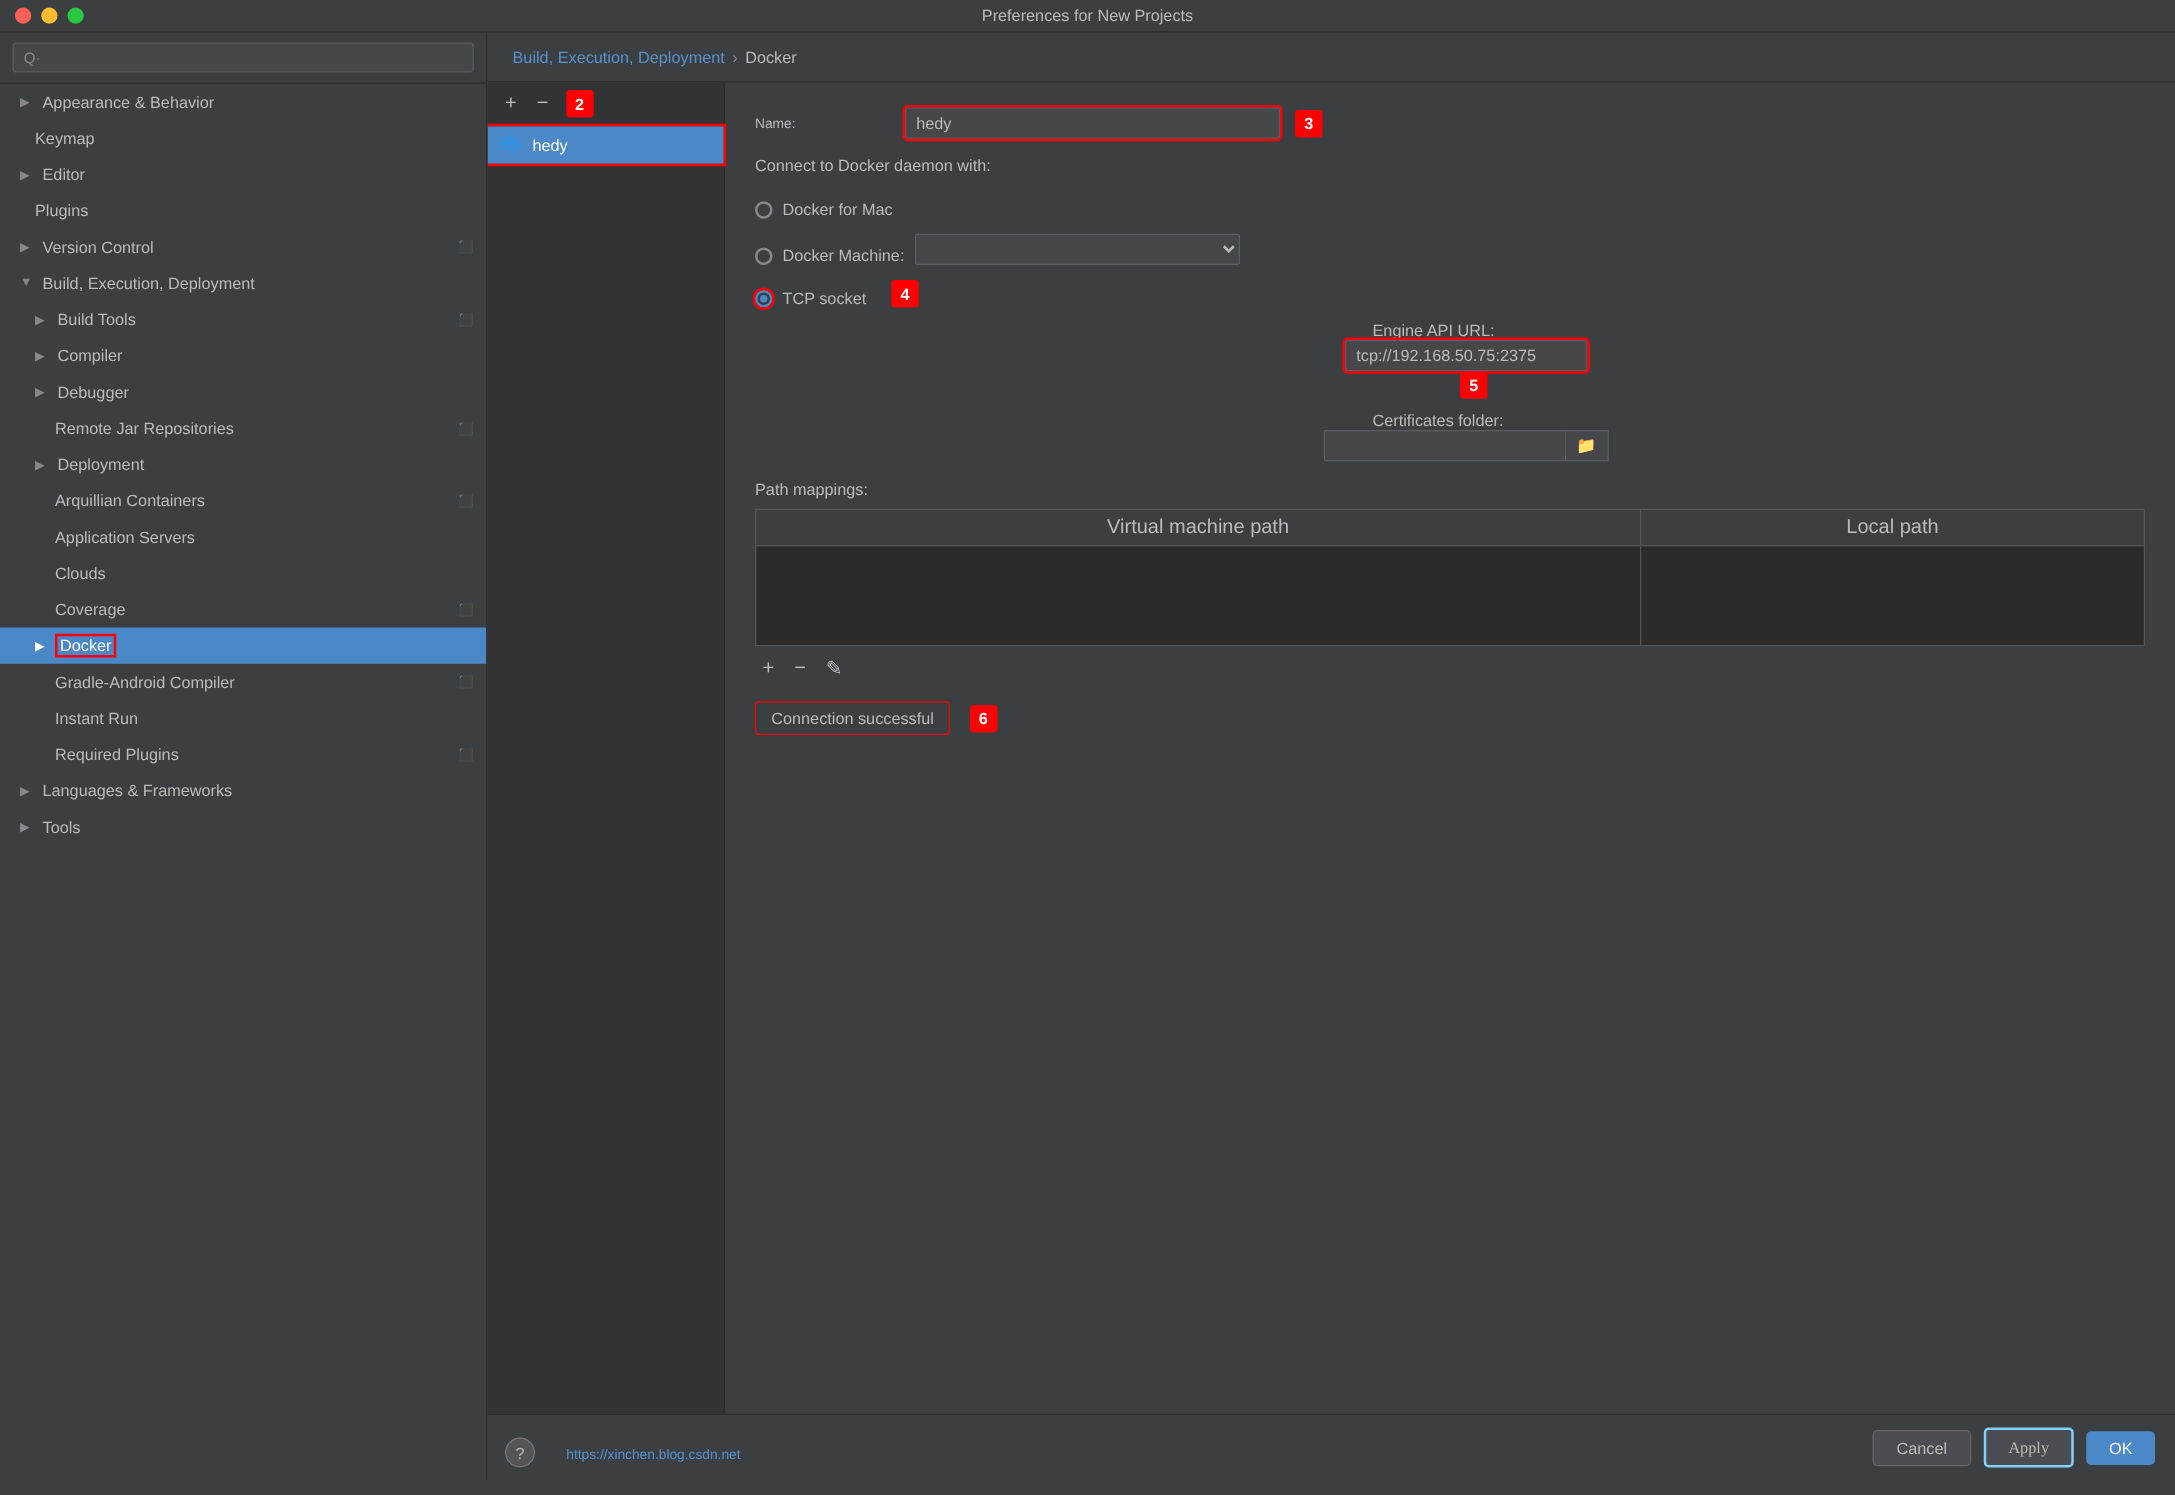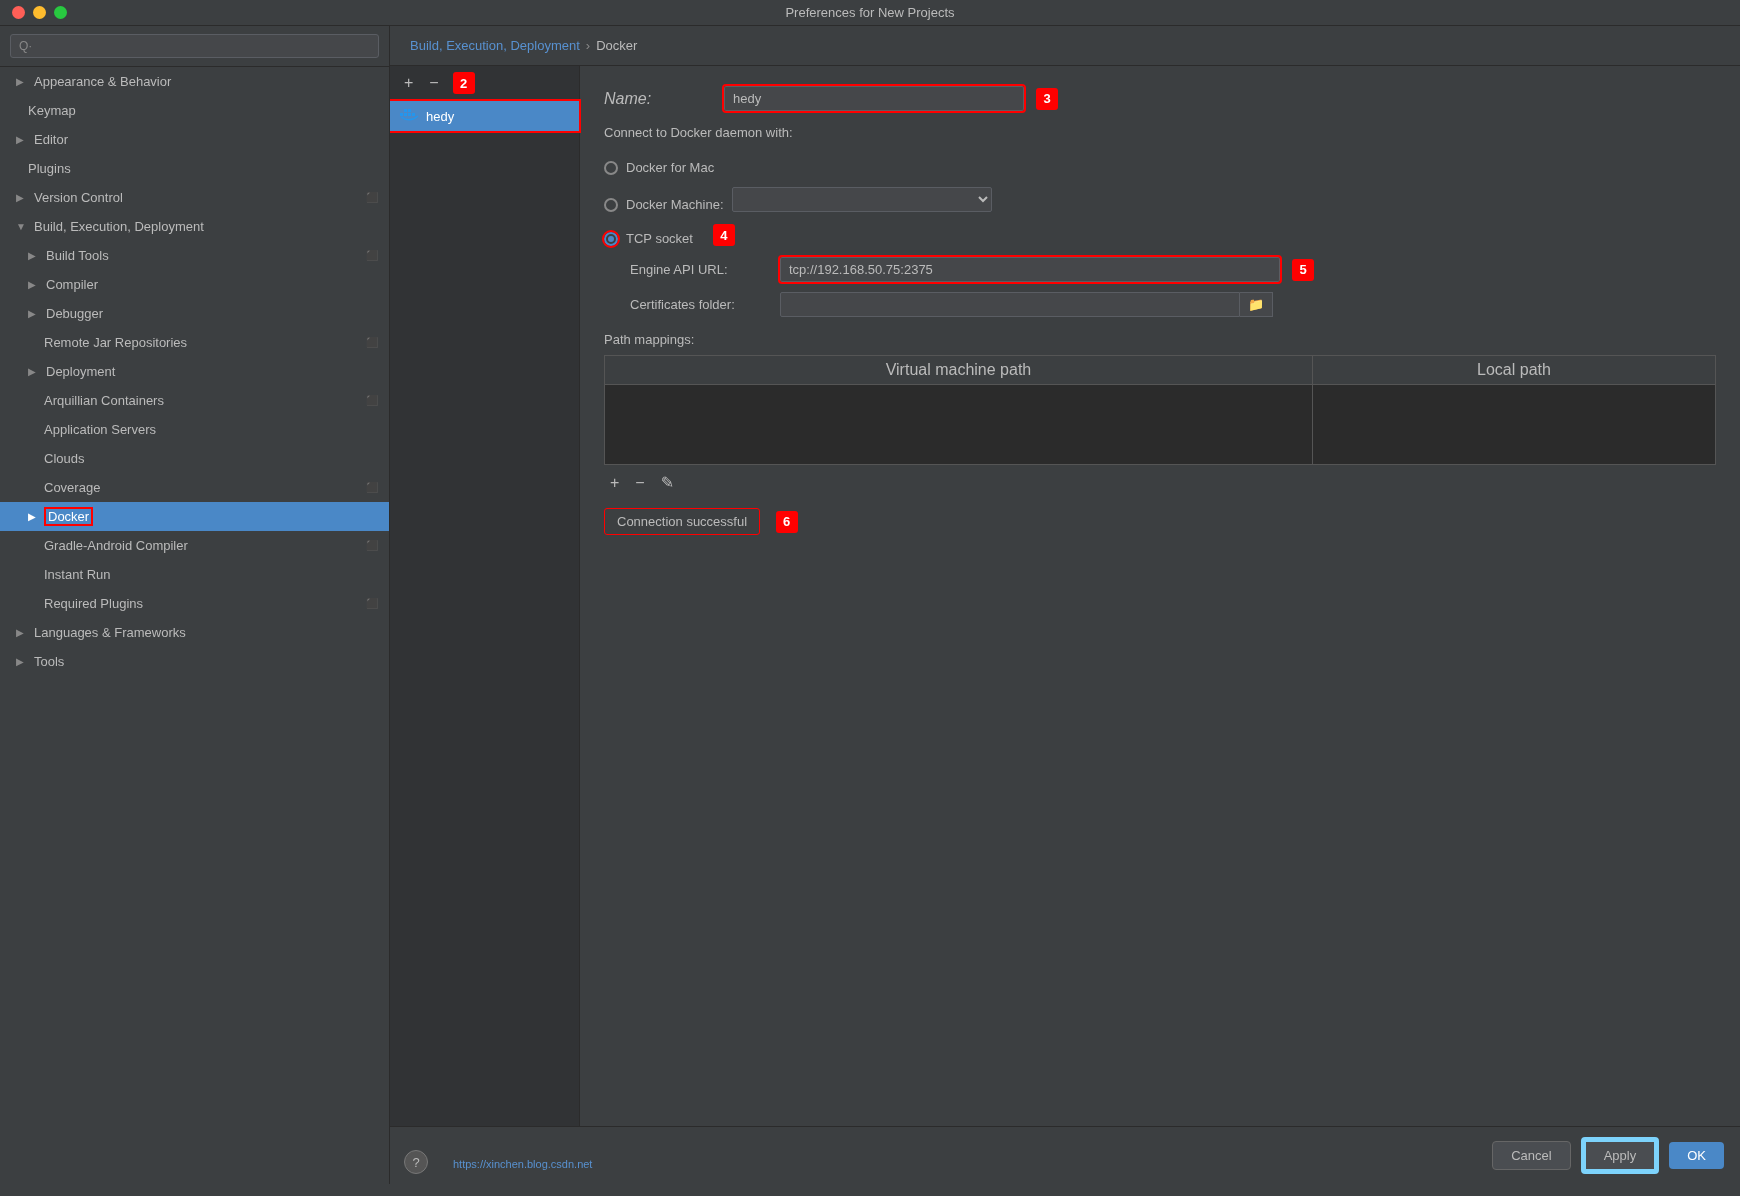--- a/index.html
+++ b/index.html
@@ -184,23 +184,22 @@
       overflow-y: auto;
     }
 
     .form-row {
       display: flex;
       align-items: center;
       margin-bottom: 14px;
     }
     .form-label {
       color: #bbbbbb;
-      font-size: 16px;
+      font-size: 11px;
       min-width: 120px;
-      font-style: italic;
     }
     .form-input {
       flex: 1;
       background: #45474a;
       border: 1px solid #5a5d63;
       color: #bbbbbb;
       padding: 4px 8px;
       font-size: 13px;
       outline: none;
       border-radius: 2px;
@@ -253,20 +252,21 @@
       max-width: 300px;
     }
 
     .indented-row {
       display: flex;
       align-items: center;
       padding: 5px 0;
       padding-left: 26px;
       font-size: 13px;
       color: #bbbbbb;
+      flex-direction: column;
     }
     .indented-label {
       min-width: 150px;
     }
     .indented-input {
       flex: 1;
       background: #45474a;
       border: 1px solid #5a5d63;
       color: #bbbbbb;
       padding: 4px 8px;
@@ -371,21 +371,22 @@
       border: none;
     }
     .btn-cancel {
       background: #4a4d51;
       color: #bbbbbb;
       border: 1px solid #666;
     }
     .btn-apply {
       background: #4a4d51;
       color: #bbbbbb;
-      border: 5px solid #7dd3fc;
+      border: 2px solid #7dd3fc;
+      font-family: Liberation Serif, serif;
     }
     .btn-ok {
       background: #4a88c7;
       color: #ffffff;
     }
 
     
     .red-outline {
       outline: 2px solid red;
     }

